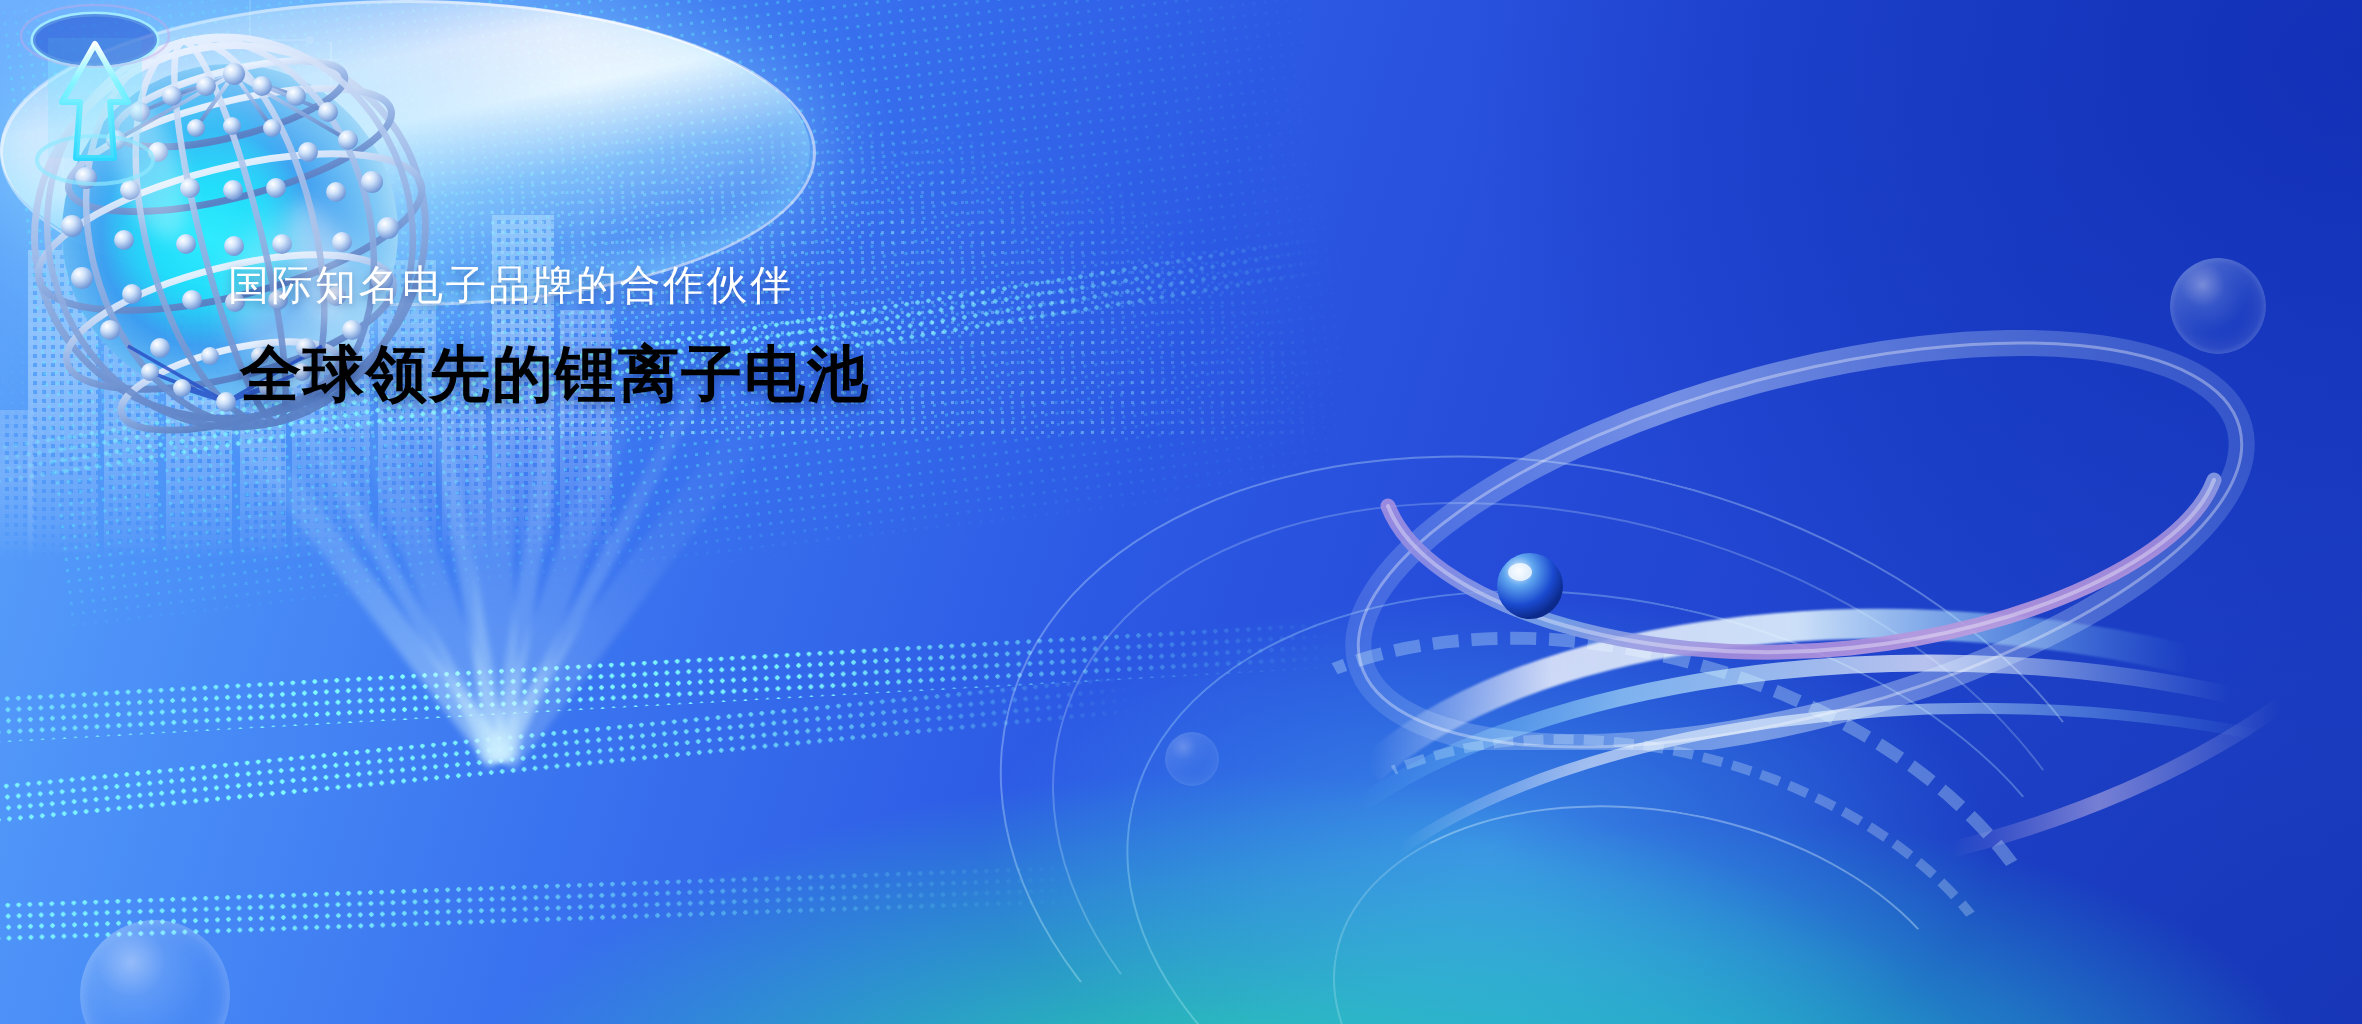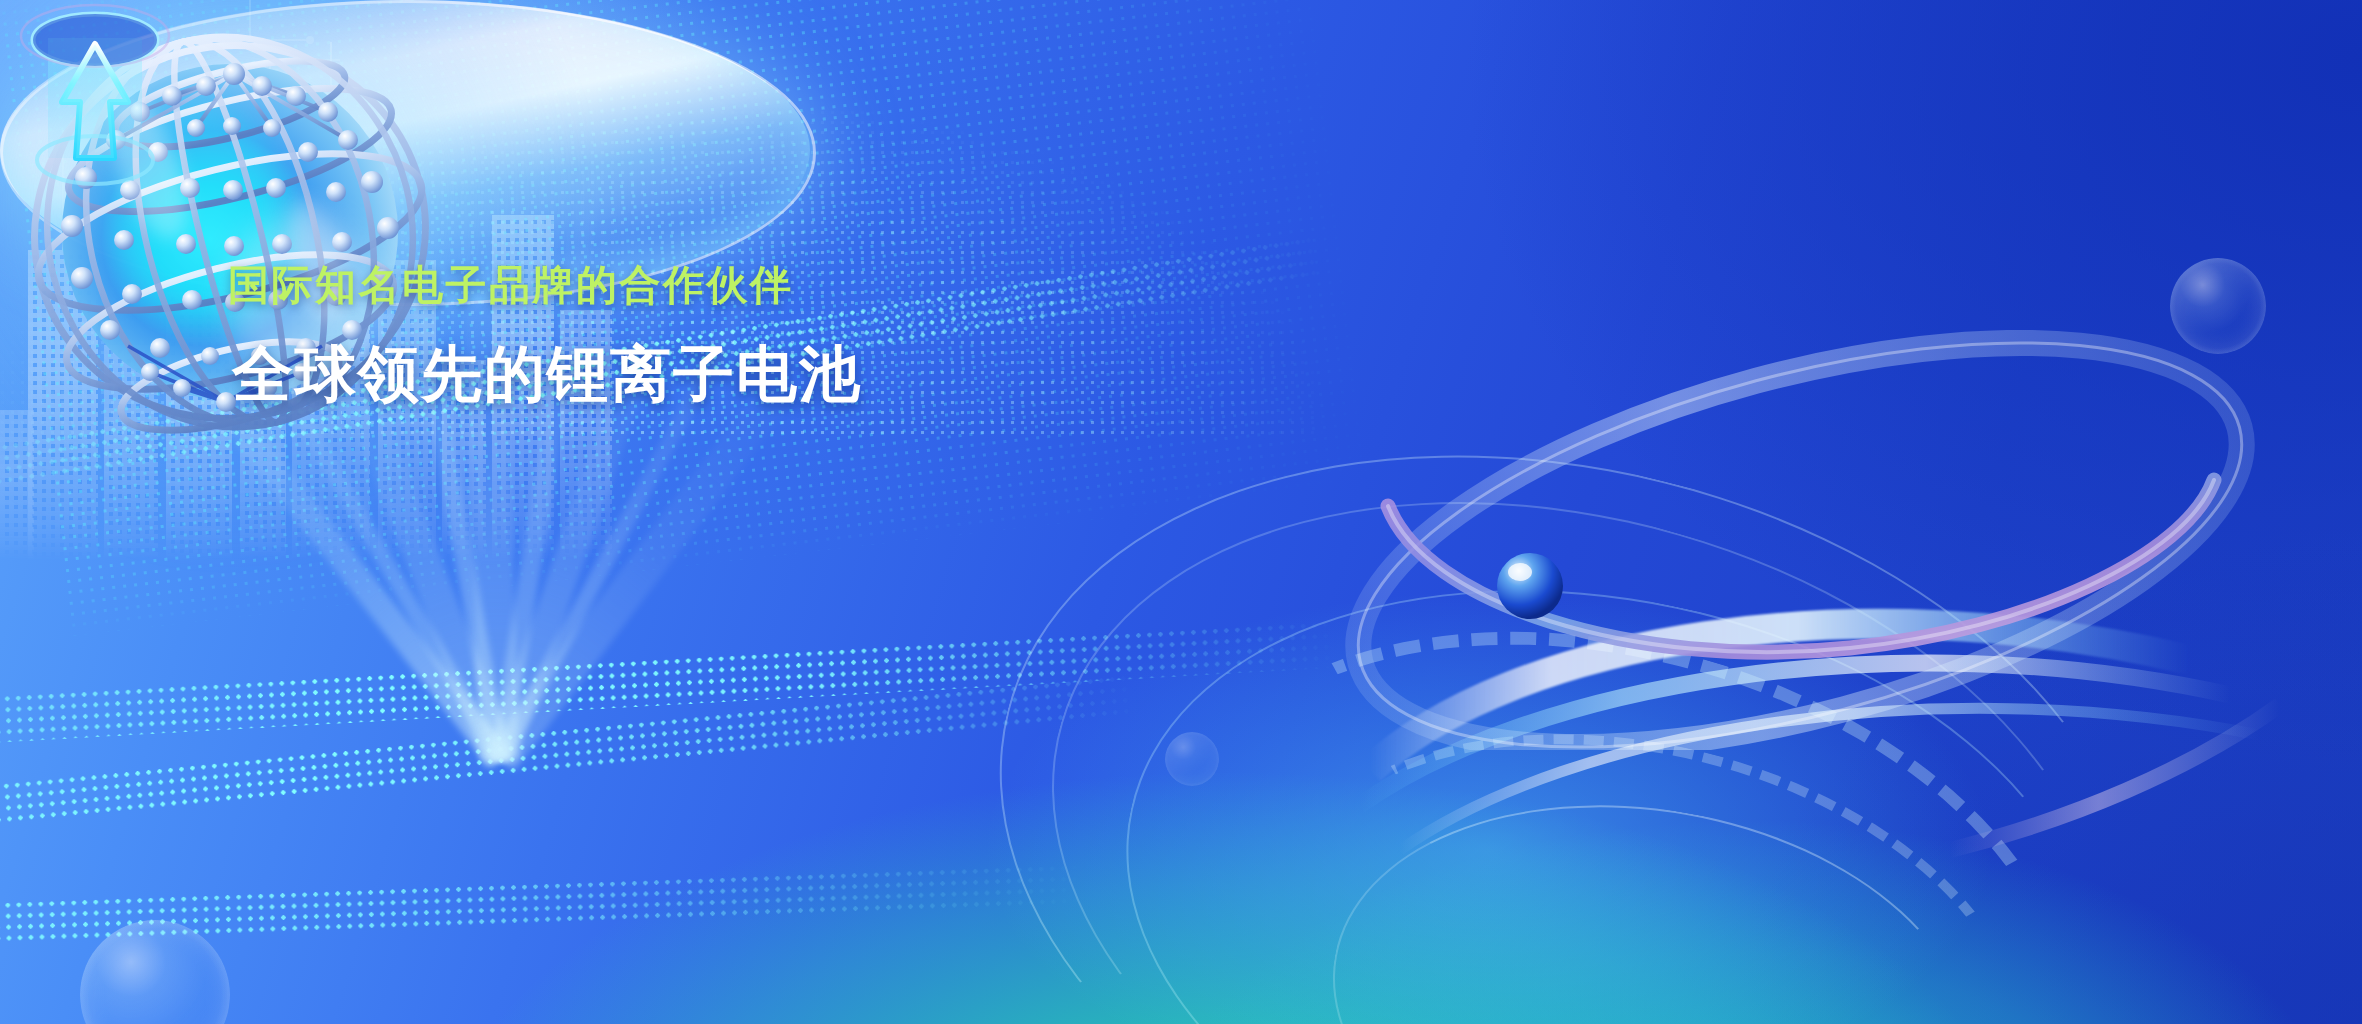--- a/index.html
+++ b/index.html
@@ -166,28 +166,28 @@
     position:absolute; border-radius:50%;
     background:
       radial-gradient(circle at 34% 28%, rgba(255,255,255,.42) 0%, rgba(200,230,255,.18) 24%, rgba(150,200,255,.06) 52%, rgba(120,180,255,.02) 72%),
       radial-gradient(circle at 50% 50%, rgba(255,255,255,0) 62%, rgba(210,235,255,.24) 86%, rgba(255,255,255,.10) 100%);
     box-shadow:inset 0 0 26px rgba(255,255,255,.22);
   }
 
   
   #copy{position:absolute; left:228px; top:258px; width:900px;}
   #subtitle{
-    font-size:41px; font-weight:700; color:#bef264; letter-spacing:2.5px;
+    font-size:41px; font-weight:400; color:#ffffff; letter-spacing:2.5px;
     line-height:1.34; margin:0 0 22px 0;
     text-shadow:0 3px 8px rgba(10,40,110,.45);
     white-space:nowrap;
   }
   .hl{
-    font-size:61px; font-weight:700; color:#ffffff; letter-spacing:2px;
-    line-height:1.30; margin:4px;
+    font-size:61px; font-weight:700; color:#000000; letter-spacing:2px;
+    line-height:1.30; margin:12px;
     text-shadow:0 4px 11px rgba(10,40,110,.50);
     white-space:nowrap;
   }
 </style>
 </head>
 <body>
 
 <div id="stage">
 
   <div class="lay" id="bg-base"></div>

